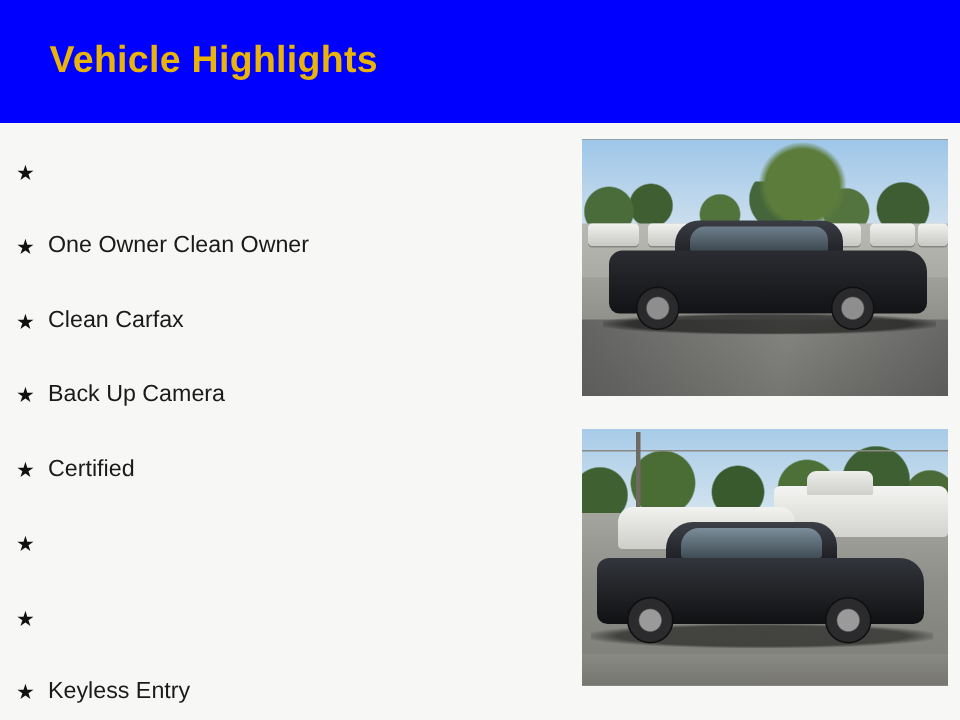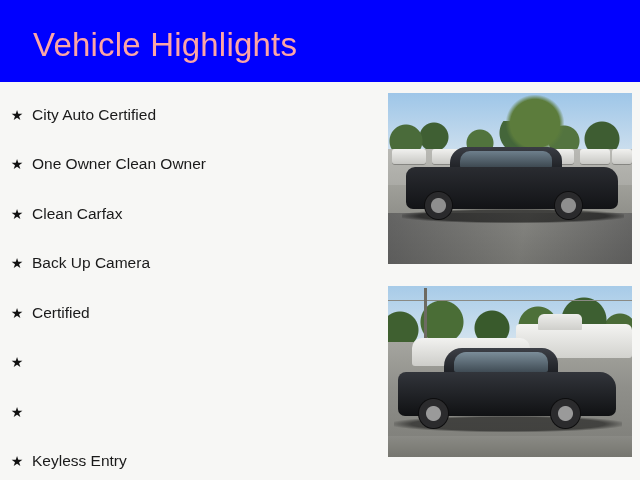--- a/index.html
+++ b/index.html
@@ -24,23 +24,23 @@
     top: 0;
     left: 0;
     width: 640px;
     height: 82px;
     background: #0000ff;
   }
   .header-title {
     position: absolute;
     left: 33px;
     top: 26px;
-    color: #fca5a5;
-    font-size: 33px;
-    font-weight: normal;
+    color: #eab308;
+    font-size: 25px;
+    font-weight: bold;
     letter-spacing: 0.2px;
     font-family: "Liberation Sans", sans-serif;
   }
   .features {
     position: absolute;
     left: 0;
     top: 90px;
     width: 380px;
   }
   .feature-row {
@@ -223,21 +223,20 @@
 <div class="page">
 
   <div class="header-bar">
     <div class="header-title">Vehicle Highlights</div>
   </div>
 
   <div class="features">
 
     <div class="feature-row">
       <span class="star-icon">★</span>
-      <span class="feature-label">City Auto Certified</span>
     </div>
 
     <div class="feature-row">
       <span class="star-icon">★</span>
       <span class="feature-label">One Owner Clean Owner</span>
     </div>
 
     <div class="feature-row">
       <span class="star-icon">★</span>
       <span class="feature-label">Clean Carfax</span>

